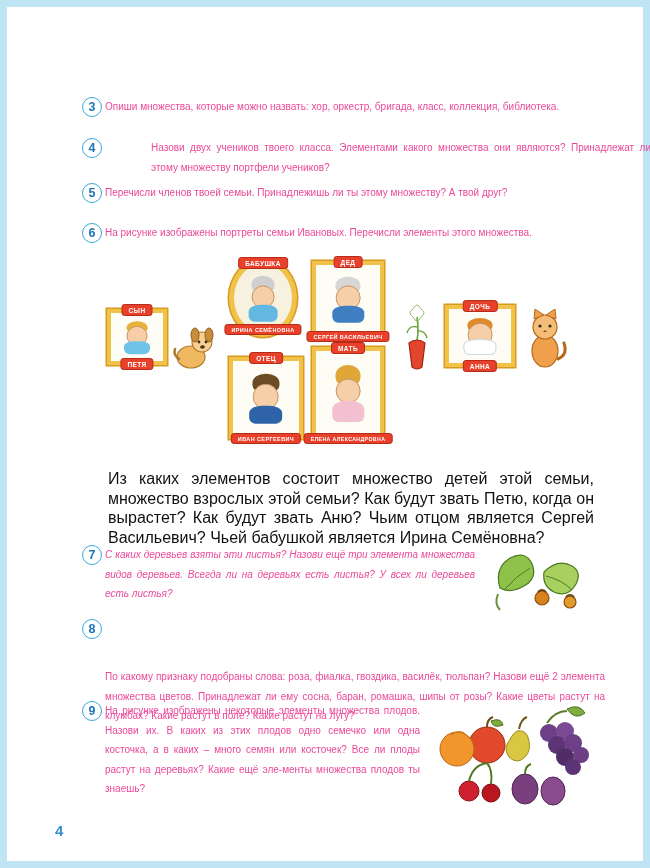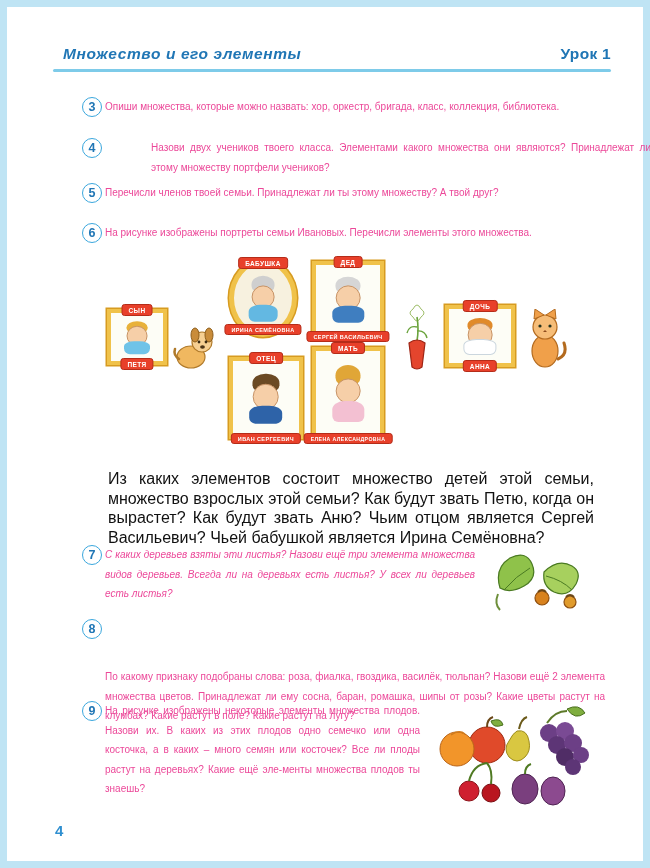--- a/index.html
+++ b/index.html
@@ -192,39 +192,34 @@
     font-weight: bold;
     color: #2f8fd0;
   }
 </style>
 </head>
 <body>
 
 <div class="page">
   <div class="page-inner">
 
-    <div class="header">
-      <div class="header-title">Множество  и  его  элементы</div>
-      <div class="header-lesson">Урок 1</div>
-      <div class="header-rule"></div>
-    </div>
 
     <div class="task" style="left:75px; top:90px; width:515px;">
       <div class="num">3</div>
       <div class="body" style="width:486px;">Опиши множества, которые можно назвать: хор, оркестр, бригада, класс, коллекция, библиотека.</div>
     </div>
 
     <div class="task" style="left:75px; top:131px; width:515px;">
       <div class="num">4</div>
       <div class="body" style="width:500px;margin-left:46px;">Назови двух учеников твоего класса. Элементами какого множества они являются? Принадлежат ли этому множеству портфели учеников?</div>
     </div>
 
     <div class="task" style="left:75px; top:176px; width:515px;">
       <div class="num">5</div>
-      <div class="body" style="width:500px;">Перечисли членов твоей семьи. Принадлежат ли ты этому множеству? А твой друг?</div>
+      <div class="body" style="width:500px;">Перечисли членов твоей семьи. Принадлежишь ли ты этому множеству? А твой друг?</div>
     </div>
 
     <div class="task" style="left:75px; top:216px; width:515px;">
       <div class="num">6</div>
       <div class="body" style="width:497px;">На рисунке изображены портреты семьи Ивановых. Перечисли элементы этого множества.</div>
     </div>
 
     <div class="family-fig">
 
       <div class="frame" style="left:28px; top:62px; width:60px; height:56px;">

